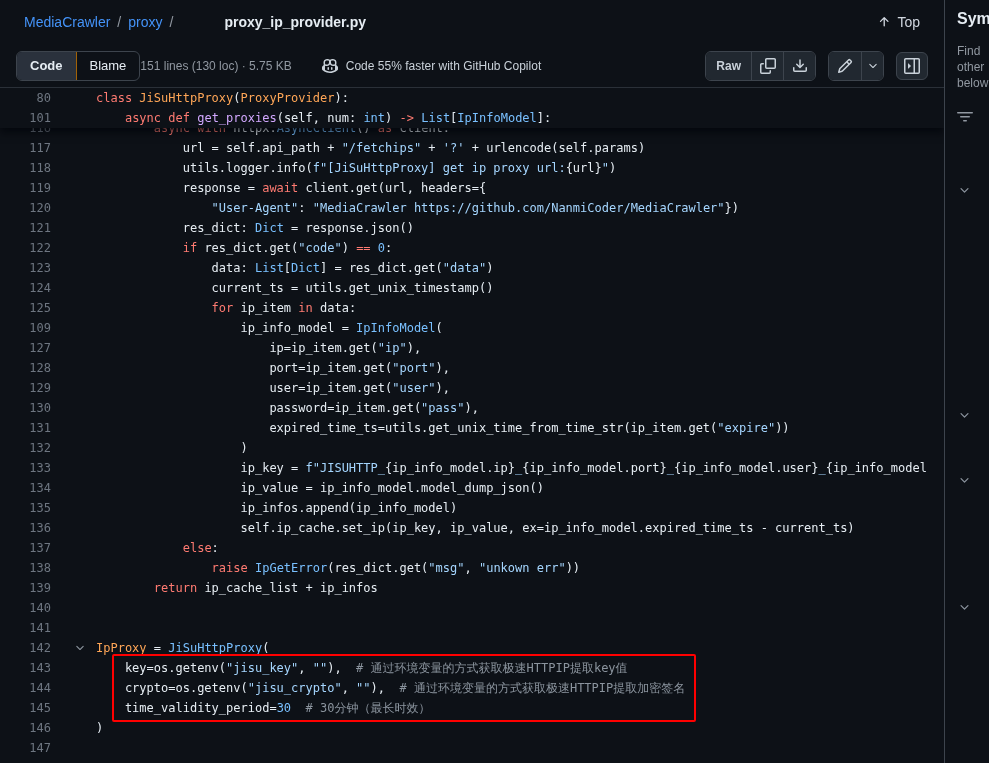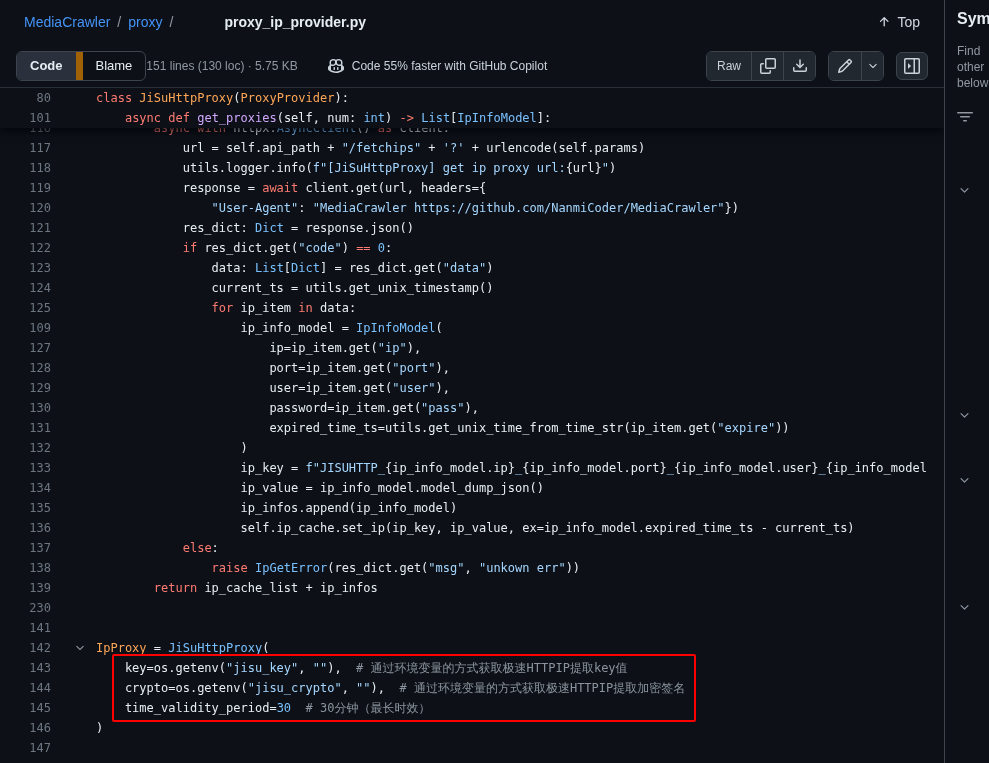--- a/index.html
+++ b/index.html
@@ -35,35 +35,35 @@
     display: flex; align-items: center;
     padding: 0 16px;
     border-bottom: 1px solid #2a3038;
   }
   .seg { display: flex; border: 1px solid #3d444d; border-radius: 6px; overflow: hidden; }
   .seg-btn {
     padding: 5px 13px; height: 28px;
     font-size: 13px; font-family: inherit; color: #e6edf3;
     background: transparent; border: none; cursor: pointer;
   }
-  .seg-btn + .seg-btn { border-left: 7px solid #a16207; }
+  .seg-btn + .seg-btn { border-left: 1px solid #a16207; }
   .seg-btn.active { background: #2a313c; font-weight: 600; }
   .file-info { font-size: 12px; color: #9198a1; white-space: nowrap; }
   .copilot {
     margin-left: 30px; display: flex; align-items: center; gap: 8px;
     font-size: 12px; color: #c9d1d9; cursor: pointer; white-space: nowrap;
   }
   .copilot svg { display: block; }
   .right-controls { margin-left: auto; display: flex; align-items: center; gap: 12px; }
   .btn-group { display: flex; border: 1px solid #3d444d; border-radius: 6px; overflow: hidden; }
   .gbtn {
     display: flex; align-items: center; justify-content: center;
     height: 28px; padding: 0 10px;
     background: #212830; border: none;
-    color: #c9d1d9; font-size: 12px; font-weight: 400; font-family: inherit;
+    color: #c9d1d9; font-size: 12px; font-weight: 700; font-family: inherit;
     cursor: pointer;
   }
   .btn-group .gbtn + .gbtn { border-left: 1px solid #3d444d; }
   .icon-btn { width: 32px; padding: 0; }
   .icon-btn.narrow { width: 22px; }
   .gbtn.solo { border: 1px solid #3d444d; border-radius: 6px; width: 32px; }
   .gbtn svg { display: block; }
 
   
   .code-panel {
@@ -224,21 +224,21 @@
           <div class="code-line"><span class="ln">130</span><span class="gutter"></span><span class="code-text"><span class="tok-p">                        password=ip_item.get(</span><span class="tok-s">"pass"</span><span class="tok-p">),</span></span></div>
           <div class="code-line"><span class="ln">131</span><span class="gutter"></span><span class="code-text"><span class="tok-p">                        expired_time_ts=utils.get_unix_time_from_time_str(ip_item.get(</span><span class="tok-s">"expire"</span><span class="tok-p">))</span></span></div>
           <div class="code-line"><span class="ln">132</span><span class="gutter"></span><span class="code-text"><span class="tok-p">                    )</span></span></div>
           <div class="code-line"><span class="ln">133</span><span class="gutter"></span><span class="code-text"><span class="tok-p">                    ip_key = </span><span class="tok-s">f"JISUHTTP_</span><span class="tok-p">{ip_info_model.ip}</span><span class="tok-s">_</span><span class="tok-p">{ip_info_model.port}</span><span class="tok-s">_</span><span class="tok-p">{ip_info_model.user}</span><span class="tok-s">_</span><span class="tok-p">{ip_info_model</span></span></div>
           <div class="code-line"><span class="ln">134</span><span class="gutter"></span><span class="code-text"><span class="tok-p">                    ip_value = ip_info_model.model_dump_json()</span></span></div>
           <div class="code-line"><span class="ln">135</span><span class="gutter"></span><span class="code-text"><span class="tok-p">                    ip_infos.append(ip_info_model)</span></span></div>
           <div class="code-line"><span class="ln">136</span><span class="gutter"></span><span class="code-text"><span class="tok-p">                    self.ip_cache.set_ip(ip_key, ip_value, ex=ip_info_model.expired_time_ts - current_ts)</span></span></div>
           <div class="code-line"><span class="ln">137</span><span class="gutter"></span><span class="code-text"><span class="tok-p">            </span><span class="tok-k">else</span><span class="tok-p">:</span></span></div>
           <div class="code-line"><span class="ln">138</span><span class="gutter"></span><span class="code-text"><span class="tok-p">                </span><span class="tok-k">raise</span><span class="tok-p"> </span><span class="tok-n">IpGetError</span><span class="tok-p">(res_dict.get(</span><span class="tok-s">"msg"</span><span class="tok-p">, </span><span class="tok-s">"unkown err"</span><span class="tok-p">))</span></span></div>
           <div class="code-line"><span class="ln">139</span><span class="gutter"></span><span class="code-text"><span class="tok-p">        </span><span class="tok-k">return</span><span class="tok-p"> ip_cache_list + ip_infos</span></span></div>
-          <div class="code-line"><span class="ln">230</span><span class="gutter"></span><span class="code-text"></span></div>
+          <div class="code-line"><span class="ln">140</span><span class="gutter"></span><span class="code-text"></span></div>
           <div class="code-line"><span class="ln">141</span><span class="gutter"></span><span class="code-text"></span></div>
           <div class="code-line"><span class="ln">142</span><span class="gutter"><svg width="12" height="12" viewBox="0 0 16 16" fill="currentColor">
                 <path d="M12.78 5.22a.749.749 0 0 1 0 1.06l-4.25 4.25a.749.749 0 0 1-1.06 0L3.22 6.28a.749.749 0 1 1 1.06-1.06L8 8.939l3.72-3.719a.749.749 0 0 1 1.06 0Z"></path>
               </svg></span><span class="code-text"><span class="tok-v">IpProxy</span><span class="tok-p"> = </span><span class="tok-n">JiSuHttpProxy</span><span class="tok-p">(</span></span></div>
           <div class="code-line"><span class="ln">143</span><span class="gutter"></span><span class="code-text"><span class="tok-p">    key=os.getenv(</span><span class="tok-s">"jisu_key"</span><span class="tok-p">, </span><span class="tok-s">""</span><span class="tok-p">),  </span><span class="tok-c"># 通过环境变量的方式获取极速HTTPIP提取key值</span></span></div>
           <div class="code-line"><span class="ln">144</span><span class="gutter"></span><span class="code-text"><span class="tok-p">    crypto=os.getenv(</span><span class="tok-s">"jisu_crypto"</span><span class="tok-p">, </span><span class="tok-s">""</span><span class="tok-p">),  </span><span class="tok-c"># 通过环境变量的方式获取极速HTTPIP提取加密签名</span></span></div>
           <div class="code-line"><span class="ln">145</span><span class="gutter"></span><span class="code-text"><span class="tok-p">    time_validity_period=</span><span class="tok-n">30</span><span class="tok-p">  </span><span class="tok-c"># 30分钟（最长时效）</span></span></div>
           <div class="code-line"><span class="ln">146</span><span class="gutter"></span><span class="code-text"><span class="tok-p">)</span></span></div>
           <div class="code-line"><span class="ln">147</span><span class="gutter"></span><span class="code-text"></span></div>
         </div>

